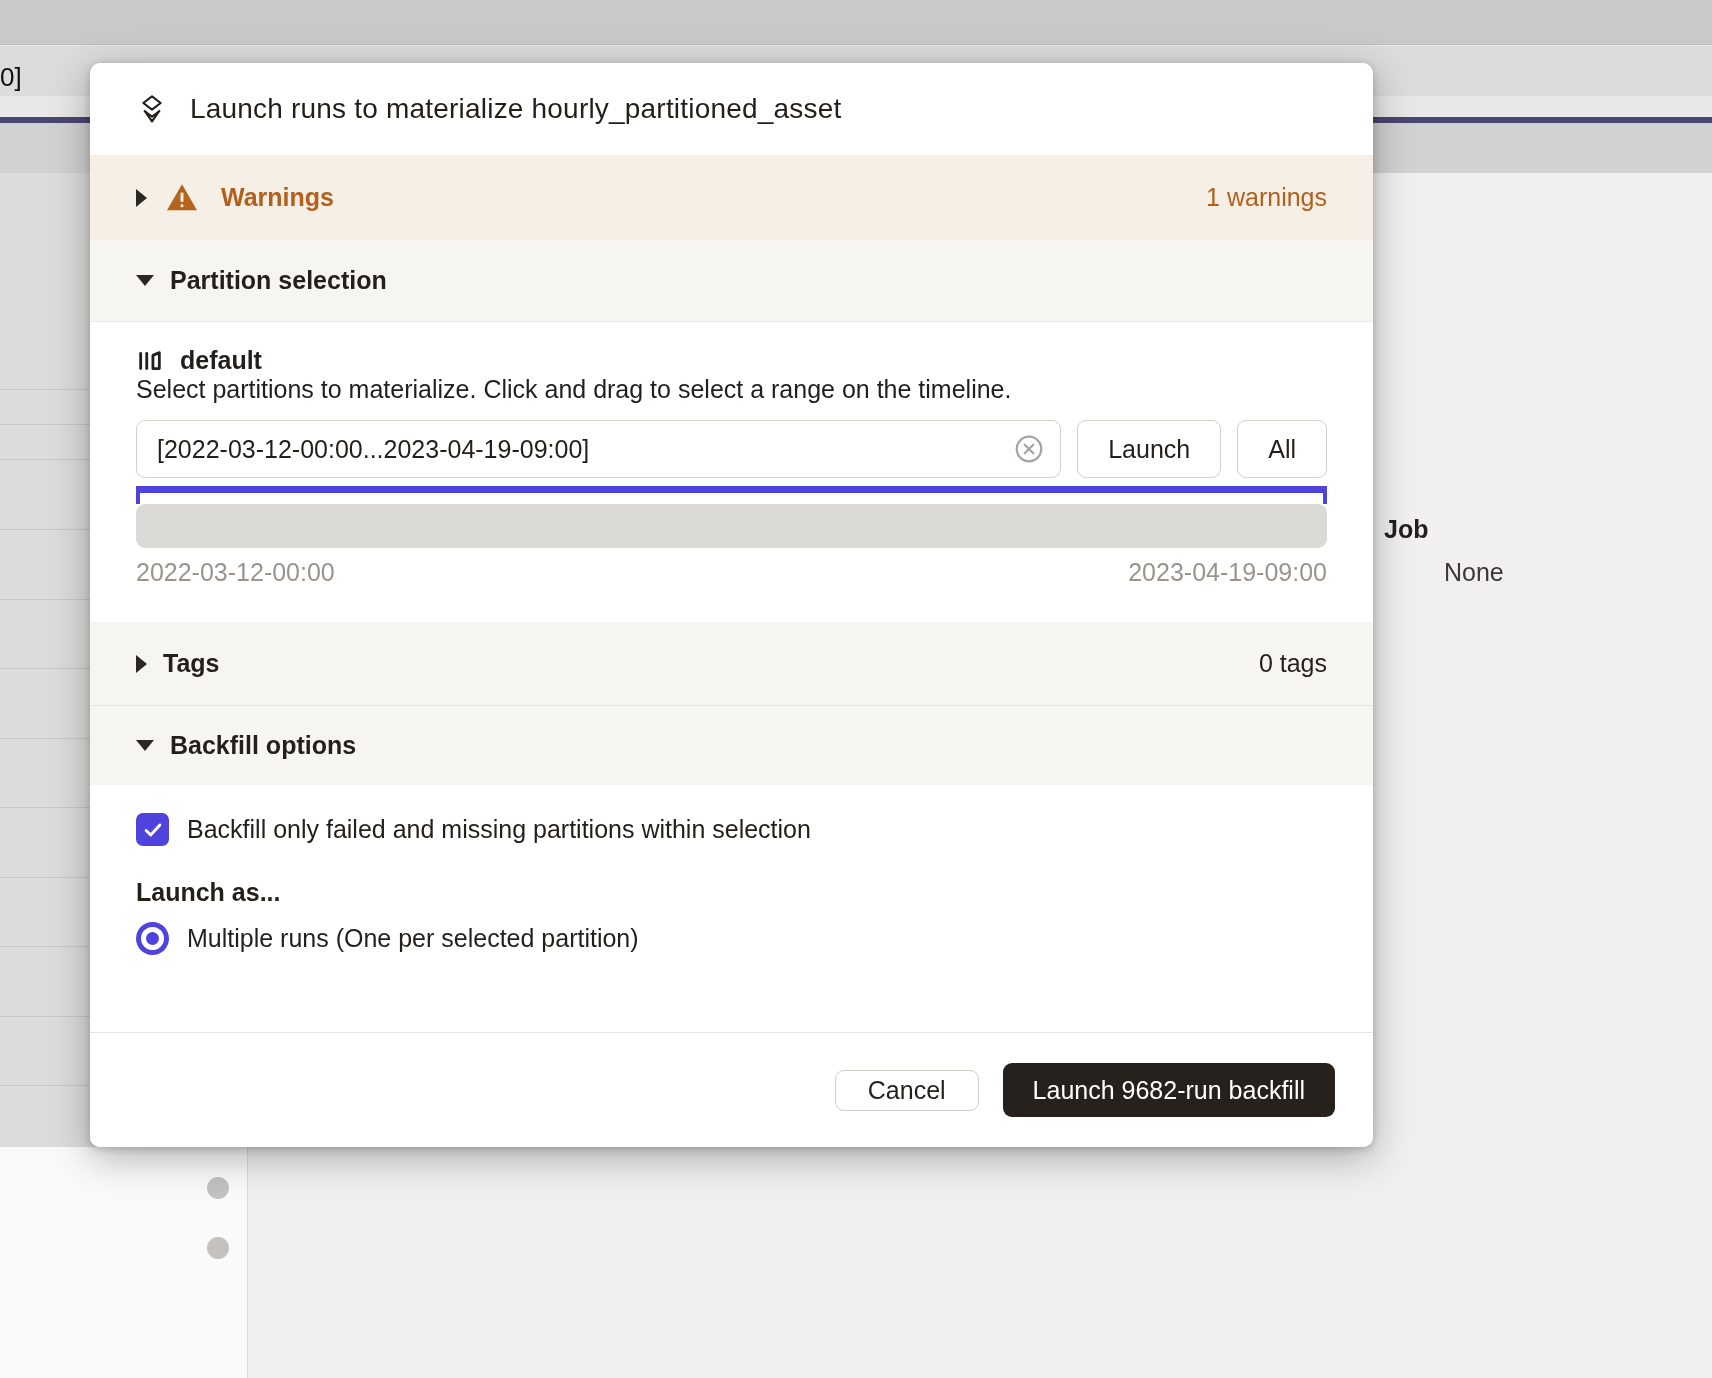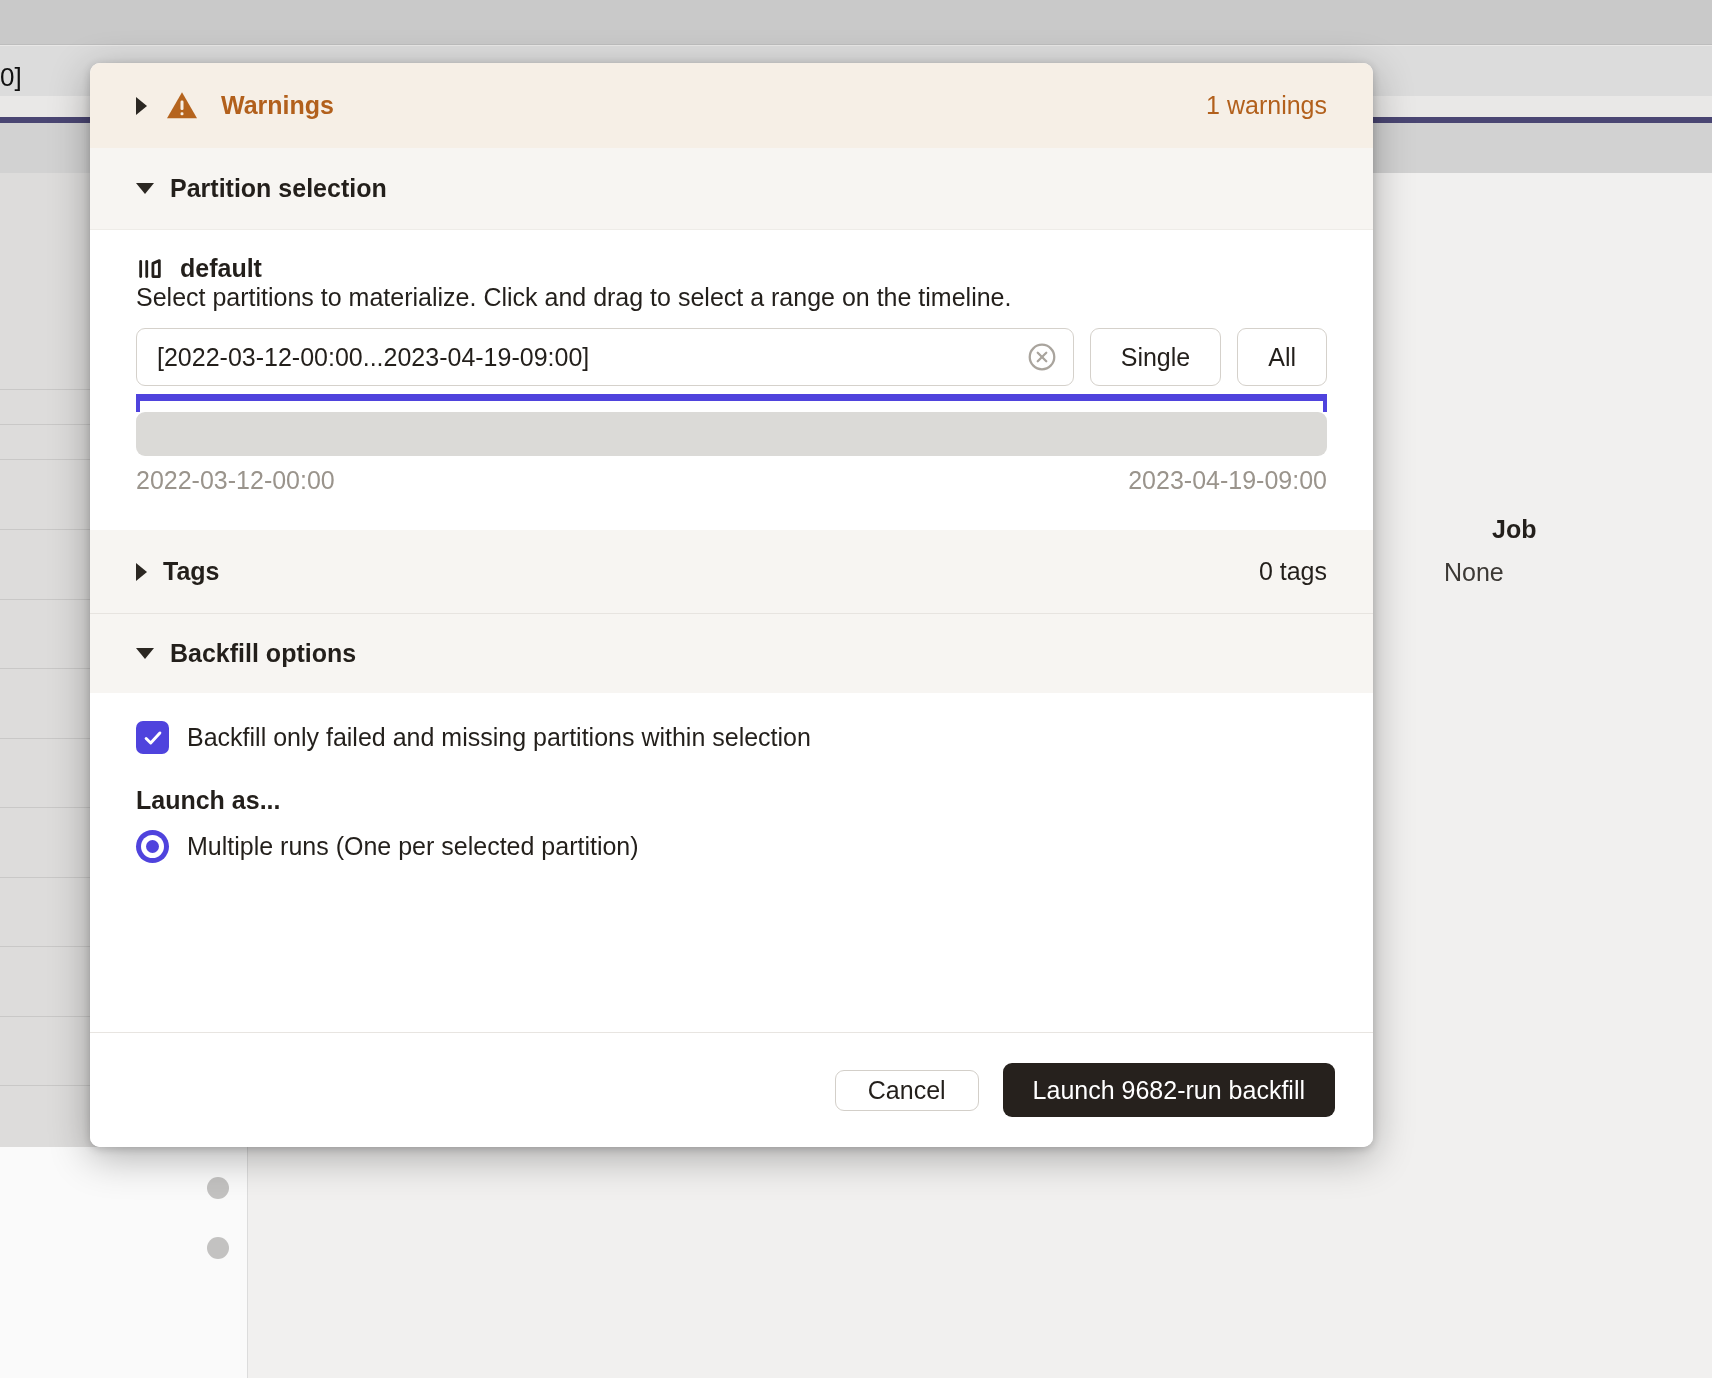--- a/index.html
+++ b/index.html
@@ -16,21 +16,21 @@
   .bg-band-1 { position: absolute; left: 0; top: 0; width: 1712px; height: 45px; background: #c9c9c9; border-bottom: 1px solid #bdbdbd; }
   .bg-band-2 { position: absolute; left: 0; top: 46px; width: 1712px; height: 50px; background: #dcdcdc; }
   .bg-partial-text { position: absolute; left: 0px; top: 62px; font-size: 26px; color: #111; }
   .bg-navy-line { position: absolute; left: 0; top: 117px; width: 1712px; height: 6px; background: #4a4673; }
   .bg-band-3 { position: absolute; left: 0; top: 123px; width: 1712px; height: 50px; background: #d2d2d2; }
   .bg-content { position: absolute; left: 248px; top: 173px; width: 1464px; height: 1205px; background: #f1f0ef; }
   .bg-leftcol { position: absolute; left: 0; top: 173px; width: 248px; height: 974px; background: #dddcdb; border-right: 1px solid #c6c5c4; }
   .bg-leftcol .row-line { position: absolute; left: 0; width: 100%; height: 1px; background: #c9c8c7; }
   .bg-leftcol-bottom { position: absolute; left: 0; top: 1147px; width: 248px; height: 231px; background: #fafafa; border-right: 1px solid #dcdcdc; }
   .bg-dot { position: absolute; width: 22px; height: 22px; border-radius: 50%; background: #c3c2c1; }
-  .bg-job-label { position: absolute; left: 1492px; top: 515px; font-size: 25px; font-weight: bold; color: #231f1b; }
+  .bg-job-label { position: absolute; left: 1384px; top: 515px; font-size: 25px; font-weight: bold; color: #231f1b; }
   .bg-job-value { position: absolute; left: 1444px; top: 558px; font-size: 25px; color: #3c3935; }
 
   
   .modal {
     position: absolute; left: 90px; top: 63px;
     width: 1283px; height: 1084px;
     background: #ffffff; border-radius: 10px;
     box-shadow: 0 10px 40px rgba(0,0,0,0.30), 0 2px 8px rgba(0,0,0,0.18);
     display: flex; flex-direction: column;
     overflow: hidden;
@@ -160,20 +160,30 @@
   <div class="row-line" style="top:912px"></div>
 </div>
 <div class="bg-leftcol-bottom"></div>
 <div class="bg-dot" style="left:207px; top:1177px;"></div>
 <div class="bg-dot" style="left:207px; top:1237px;"></div>
 <div class="bg-job-label">Job</div>
 <div class="bg-job-value">None</div>
 
 <div class="modal">
 
+  <div class="modal-header">
+    <span style="display:flex">
+      <svg width="32" height="32" viewBox="0 0 24 24" fill="none" stroke="#231f1b" stroke-width="1.6" stroke-linejoin="round">
+        <path d="M12 2.5 L18.5 7.5 L12 12.5 L5.5 7.5 Z"></path>
+        <path d="M5.5 12.5 L12 17.5 L18.5 12.5 L12 21.5 Z" stroke-width="0" fill="none"></path>
+        <path d="M6.5 13.5 L12 17.8 L17.5 13.5 L12 21.2 Z"></path>
+      </svg>
+    </span>
+    <div class="modal-title">Launch runs to materialize hourly_partitioned_asset</div>
+  </div>
 
   <div class="warnings-row">
     <span class="caret-right"></span>
     <span style="display:flex">
       <svg width="34" height="30" viewBox="0 0 24 22">
         <path d="M12 1 L23 20 H1 Z" fill="#b5641e"></path>
         <rect x="10.9" y="7" width="2.2" height="7" rx="1" fill="#f6efe6"></rect>
         <rect x="10.9" y="15.6" width="2.2" height="2.2" rx="1" fill="#f6efe6"></rect>
       </svg>
     </span>
@@ -203,21 +213,21 @@
       <div class="partition-input-wrap">
         <input class="partition-input" type="text" value="[2022-03-12-00:00...2023-04-19-09:00]" style="">
         <button class="clear-btn">
           <svg width="32" height="32" viewBox="0 0 24 24" fill="none" stroke="#a9a49d" stroke-width="1.7" stroke-linecap="round">
             <circle cx="12" cy="12" r="9.2"></circle>
             <line x1="8.8" y1="8.8" x2="15.2" y2="15.2"></line>
             <line x1="15.2" y1="8.8" x2="8.8" y2="15.2"></line>
           </svg>
         </button>
       </div>
-      <button class="chip-btn">Single</button>
+      <button class="chip-btn">Launch</button>
       <button class="chip-btn">All</button>
     </div>
 
     <div class="timeline">
       <div class="selection-track">
         <div class="selection-bar"></div>
         <div class="selection-tick left"></div>
         <div class="selection-tick right"></div>
       </div>
       <div class="health-bar"></div>

